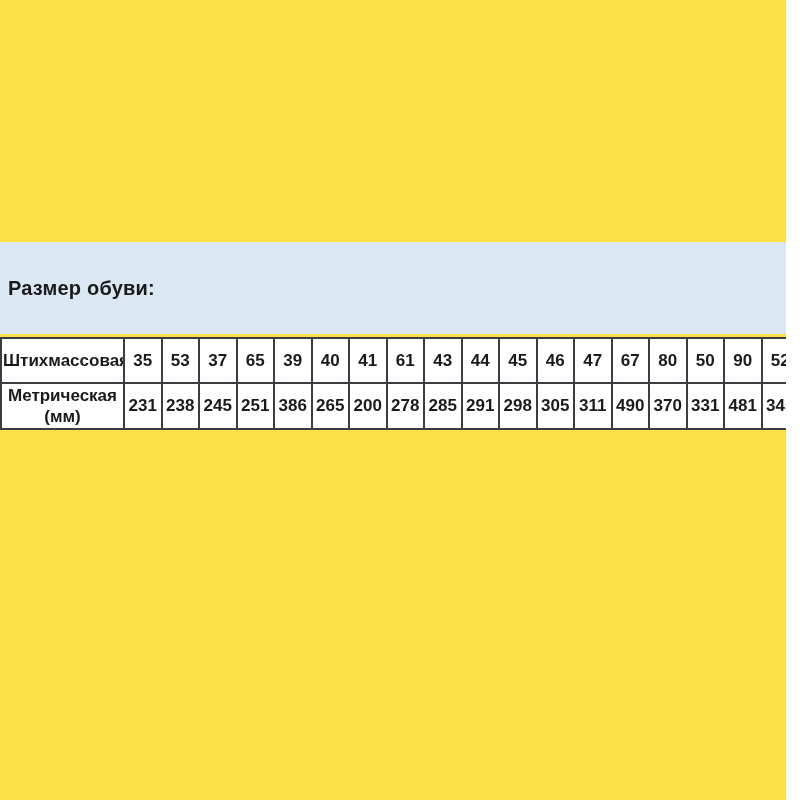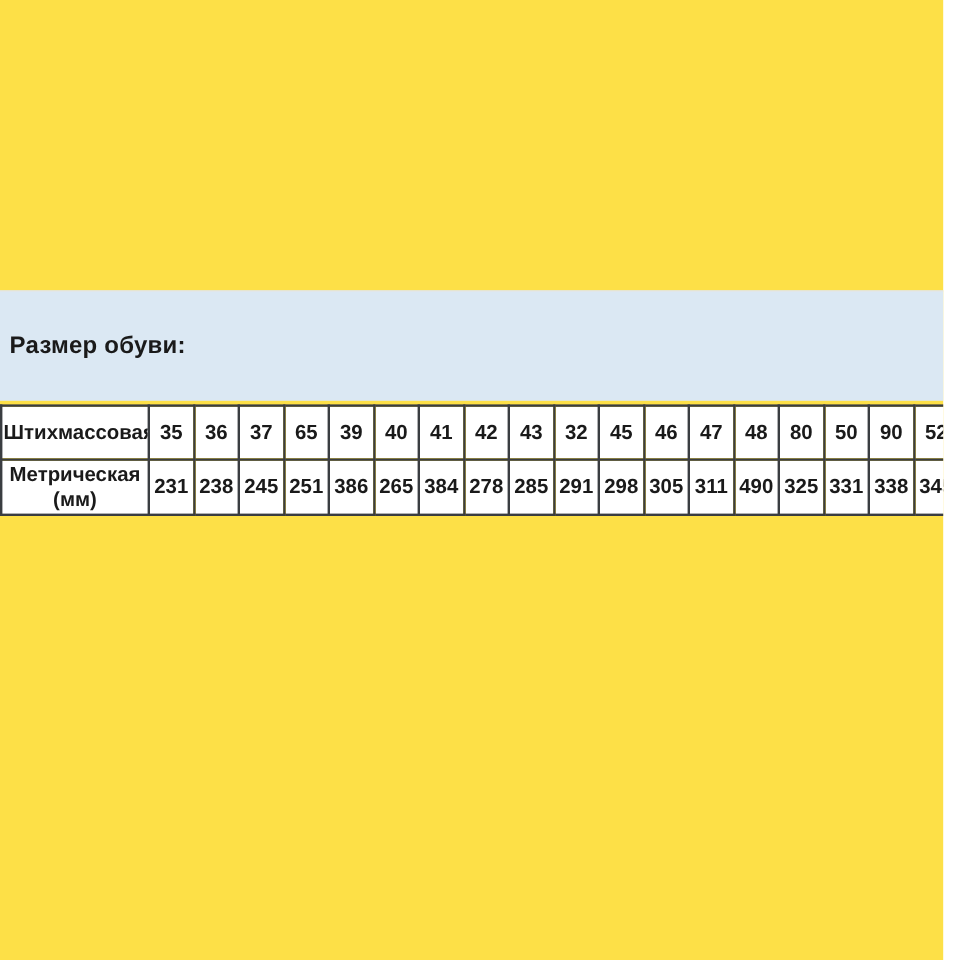--- a/index.html
+++ b/index.html
@@ -72,55 +72,55 @@
 
   <div class="size-band">
     <span class="title">Размер обуви:</span>
   </div>
 
   <table class="size-table">
     <tbody>
       <tr class="row-1">
         <td class="row-label">Штихмассовая</td>
         <td>35</td>
-        <td>36</td>
+        <td>53</td>
         <td>37</td>
         <td>65</td>
         <td>39</td>
         <td>40</td>
         <td>41</td>
-        <td>42</td>
+        <td>61</td>
         <td>43</td>
-        <td>32</td>
+        <td>44</td>
         <td>45</td>
         <td>46</td>
         <td>47</td>
-        <td>48</td>
+        <td>67</td>
         <td>80</td>
         <td>50</td>
         <td>90</td>
         <td>52</td>
       </tr>
       <tr class="row-2">
         <td class="row-label">Метрическая (мм)</td>
         <td>231</td>
         <td>238</td>
         <td>245</td>
         <td>251</td>
         <td>386</td>
         <td>265</td>
-        <td>384</td>
+        <td>200</td>
         <td>278</td>
         <td>285</td>
         <td>291</td>
         <td>298</td>
         <td>305</td>
         <td>311</td>
         <td>490</td>
-        <td>325</td>
+        <td>370</td>
         <td>331</td>
-        <td>338</td>
+        <td>481</td>
         <td>345</td>
       </tr>
     </tbody>
   </table>
 
 </div>
 
 </body></html>

